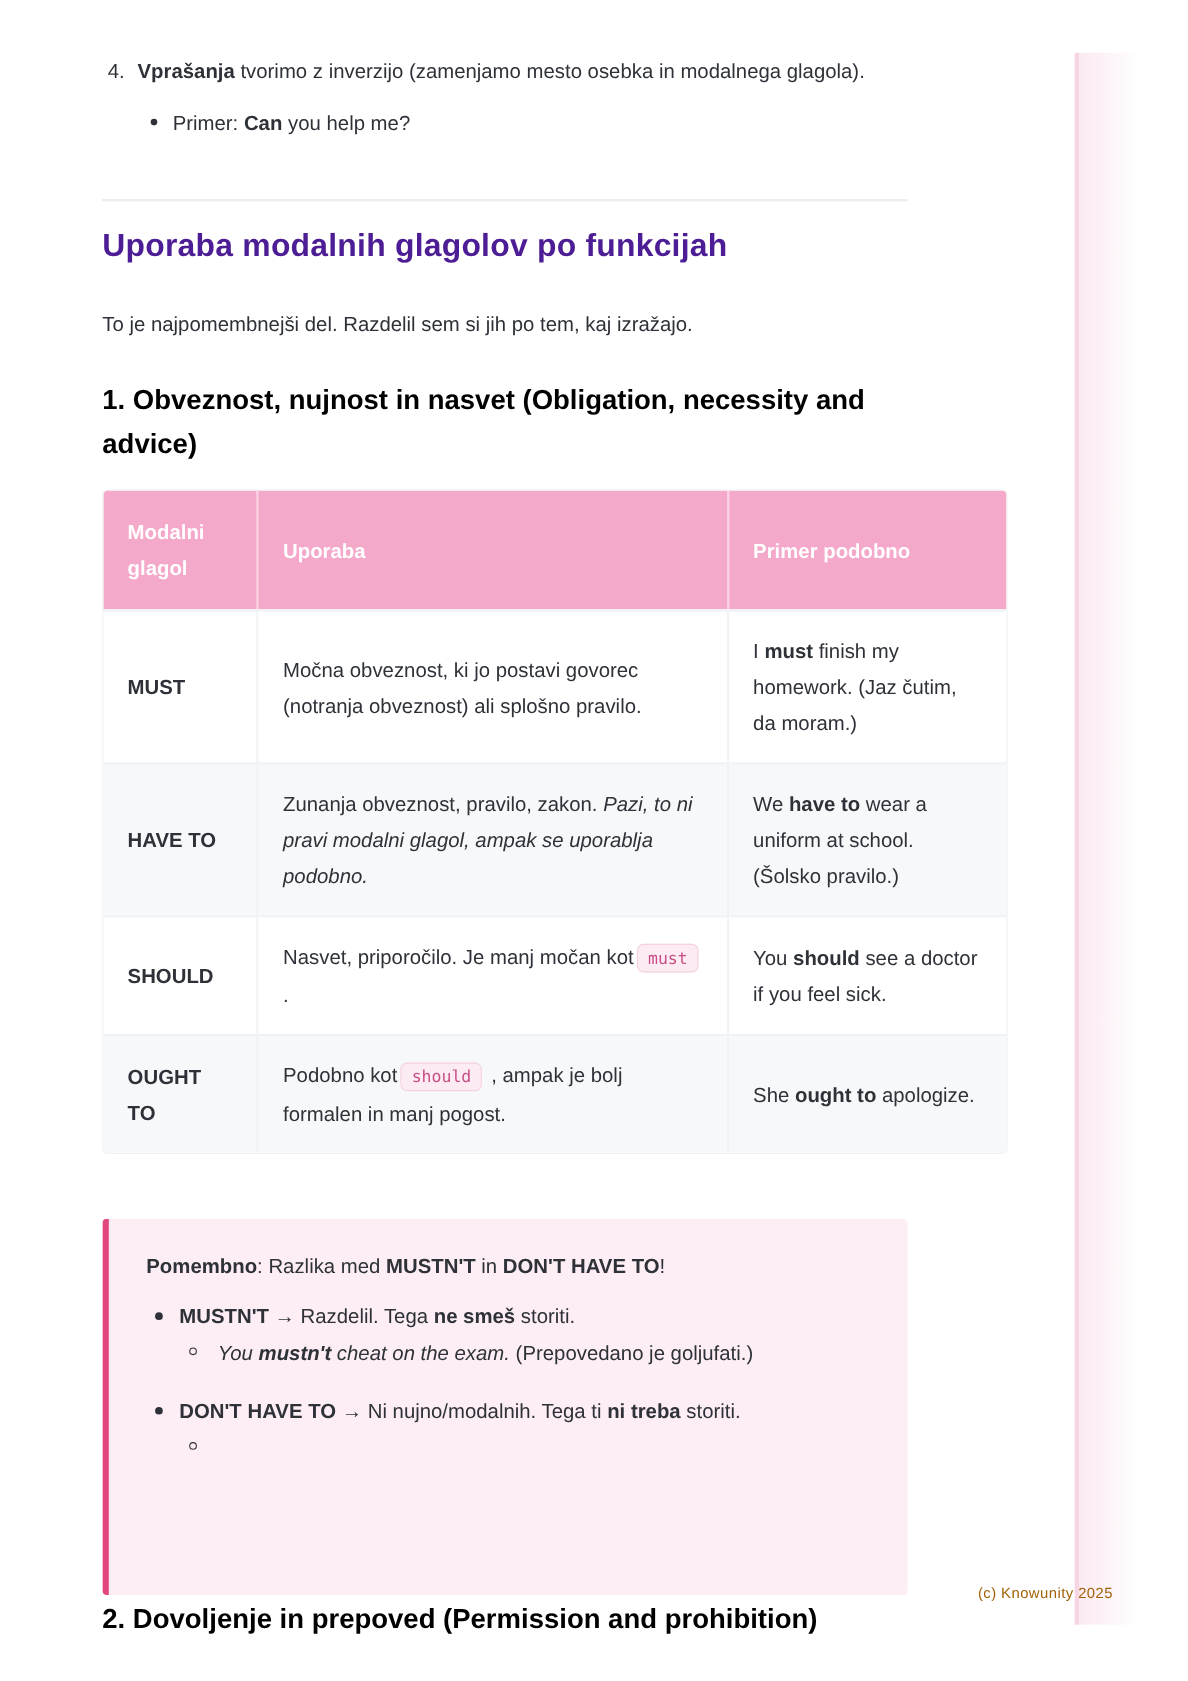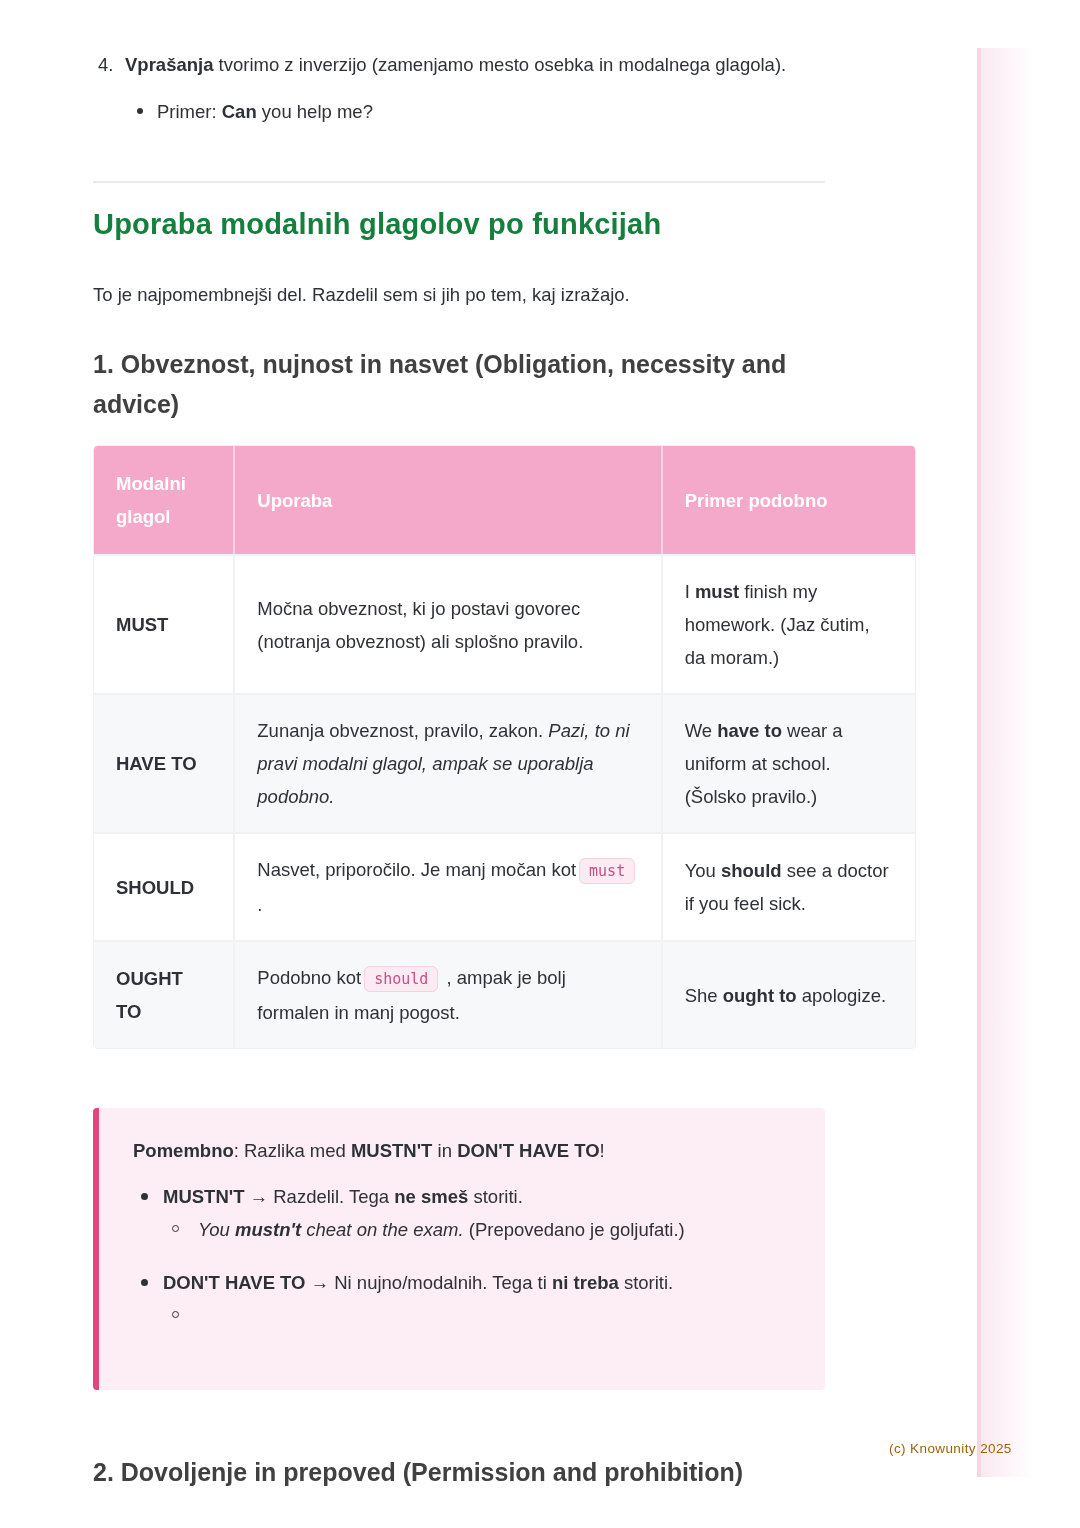--- a/index.html
+++ b/index.html
@@ -33,22 +33,22 @@
   .bullet-row .dot {
     position: absolute; left: 44px; top: 13px;
     width: 6px; height: 6px; border-radius: 50%; background: #2e3238;
   }
 
   
   .divider { position: absolute; left: 93px; width: 732px; top: 181px;
     height: 2px; background: #e9ebee; }
 
   
-  .h-main { top: 208px; font-size: 29px; font-weight: 700; color: #15803d; letter-spacing: .2px; }
-  .h-sub  { font-size: 25px; font-weight: 700; color: #404040; line-height: 40px; }
+  .h-main { top: 208px; font-size: 29px; font-weight: 700; color: #4c1d95; letter-spacing: .2px; }
+  .h-sub  { font-size: 25px; font-weight: 700; color: #000000; line-height: 40px; }
   #sec-h2a { top: 344px; }
   #sec-h2b { top: 1452px; }
 
   
   #sec-para { top: 278px; font-size: 18.5px; line-height: 33px; }
 
   
   #sec-table { top: 445px; }
   table.modal-table {
     width: 823px; border-collapse: separate; border-spacing: 0;
@@ -71,21 +71,21 @@
     border-top: 2px solid #f1f2f4;
     border-right: 2px solid #f1f2f4;
     background: #ffffff;
   }
   .modal-table td:last-child { border-right: none; }
   .modal-table tr.alt td { background: #f7f8fa; }
   .modal-table td.modal { font-weight: 700; }
 
   
   #sec-callout {
-    top: 1108px; height: 282px;
+    top: 1108px; height: 342px;
     background: #fdedf4;
     border-left: 6px solid #e2467e;
     border-radius: 4px;
     padding: 26px 30px 0 34px;
     font-size: 18.5px; line-height: 33px;
   }
   .co-list { margin-top: 13px; }
   .co-item { position: relative; padding-left: 30px; margin-top: 8px; }
   .co-item > .dot {
     position: absolute; left: 8px; top: 13px;

